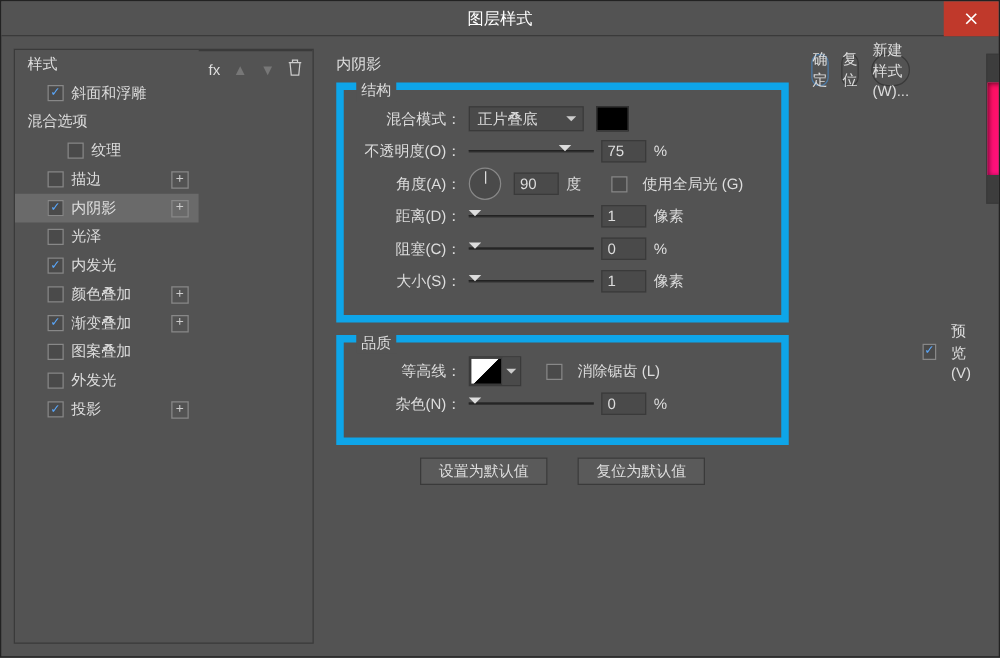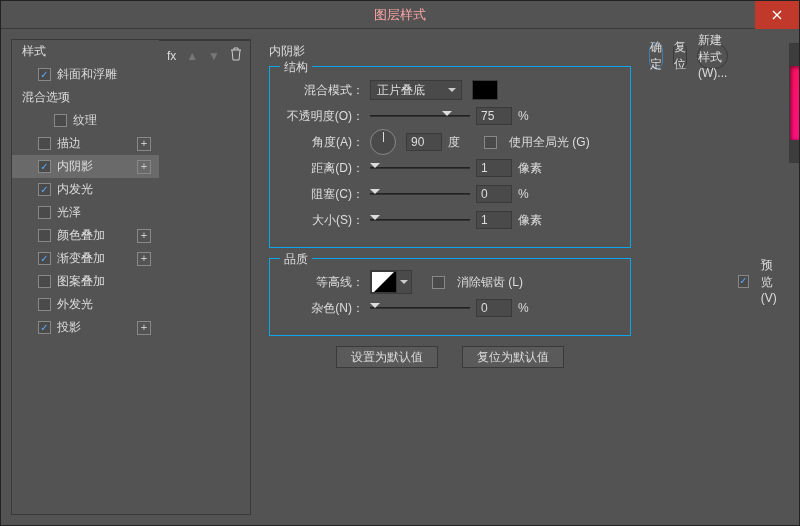--- a/index.html
+++ b/index.html
@@ -1,39 +1,39 @@
 <!DOCTYPE html>
 <html><head>
 <meta charset="utf-8">
 <style>
 *{margin:0;padding:0;box-sizing:border-box;font-family:"Microsoft YaHei",sans-serif;font-size:12px;color:#ddd;user-select:none}
 body{background:#535353;width:800px;height:526px;position:relative;border:1px solid #222}
 .titlebar{height:28px;background:#535353;display:flex;align-items:center;justify-content:center;position:relative;border-bottom:1px solid #3a3a3a}
-.titlebar .title{color:#fca5a5;font-size:13px}
+.titlebar .title{color:#ffffff;font-size:13px}
 .close-btn{position:absolute;right:0;top:0;width:44px;height:28px;background:#c0392b;display:flex;align-items:center;justify-content:center;cursor:pointer}
 .close-btn svg{width:10px;height:10px}
 .content{display:flex;padding:10px;gap:10px;height:calc(100% - 28px)}
 .left-panel{width:240px;display:flex;flex-direction:row;border:1px solid #3a3a3a;background:#535353}
 .left-list{flex:1;overflow:auto}
 .left-item{height:23px;display:flex;align-items:center;padding:0 8px;position:relative;cursor:pointer}
 .left-item.header{padding-left:10px}
 .left-item.sub{padding-left:26px}
 .left-item.subsub{padding-left:42px}
 .left-item.selected{background:#6a6a6a}
 .cb{width:13px;height:13px;border:1px solid #888;margin-right:6px;display:inline-flex;align-items:center;justify-content:center;background:#4a4a4a}
 .cb.checked::after{content:"✓";font-size:10px;color:#5aa9ff;line-height:1}
 .plus{position:absolute;right:8px;width:14px;height:14px;border:1px solid #888;display:flex;align-items:center;justify-content:center}
 .plus::after{content:"+";font-size:11px;color:#ccc;line-height:1}
 .left-footer{height:30px;border-top:1px solid #3a3a3a;display:flex;align-items:center;padding:0 8px;gap:10px}
 .left-footer .fx{}
 .left-footer .arr{color:#777}
 .left-footer .trash{margin-left:auto}
 .mid-panel{flex:1;padding:4px 8px}
 .section-title{margin-bottom:6px;font-size:12px}
-.fieldset{border:1px solid #0ea5e9;padding:10px 12px 14px;margin-bottom:10px;position:relative}
+.fieldset{border:6px solid #0ea5e9;padding:10px 12px 14px;margin-bottom:10px;position:relative}
 .legend{position:absolute;top:-8px;left:10px;background:#535353;padding:0 4px;font-size:12px}
 .row{display:flex;align-items:center;height:26px;gap:6px}
 .row .label{width:82px;text-align:right}
 .select{width:92px;height:20px;border:1px solid #3a3a3a;background:#4a4a4a;display:flex;align-items:center;padding:0 6px;position:relative;cursor:pointer}
 .select::after{content:"";position:absolute;right:5px;top:7px;border:4px solid transparent;border-top-color:#ccc}
 .swatch{width:26px;height:20px;background:#000;margin-left:4px;border:1px solid #3a3a3a}
 .slider{position:relative;width:100px;height:14px}
 .slider .track{position:absolute;top:6px;left:0;right:0;height:2px;background:#333;border-top:1px solid #222}
 .slider .thumb{position:absolute;top:2px;width:0;height:0;border:5px solid transparent;border-top-color:#ddd}
 .numbox{width:36px;height:18px;border:1px solid #3a3a3a;background:#4a4a4a;text-align:left;padding:0 4px;line-height:16px}
@@ -86,26 +86,26 @@
           <span class="cb"></span>
           <span>描边</span>
           <span class="plus"></span>
         </div>
       <div class="left-item sub selected">
           <span class="cb checked"></span>
           <span>内阴影</span>
           <span class="plus"></span>
         </div>
       <div class="left-item sub">
+          <span class="cb"></span>
+          <span>光泽</span>
+        </div>
+      <div class="left-item sub">
           <span class="cb checked"></span>
           <span>内发光</span>
-        </div>
-      <div class="left-item sub">
-          <span class="cb"></span>
-          <span>光泽</span>
         </div>
       <div class="left-item sub">
           <span class="cb"></span>
           <span>颜色叠加</span>
           <span class="plus"></span>
         </div>
       <div class="left-item sub">
           <span class="cb checked"></span>
           <span>渐变叠加</span>
           <span class="plus"></span>

